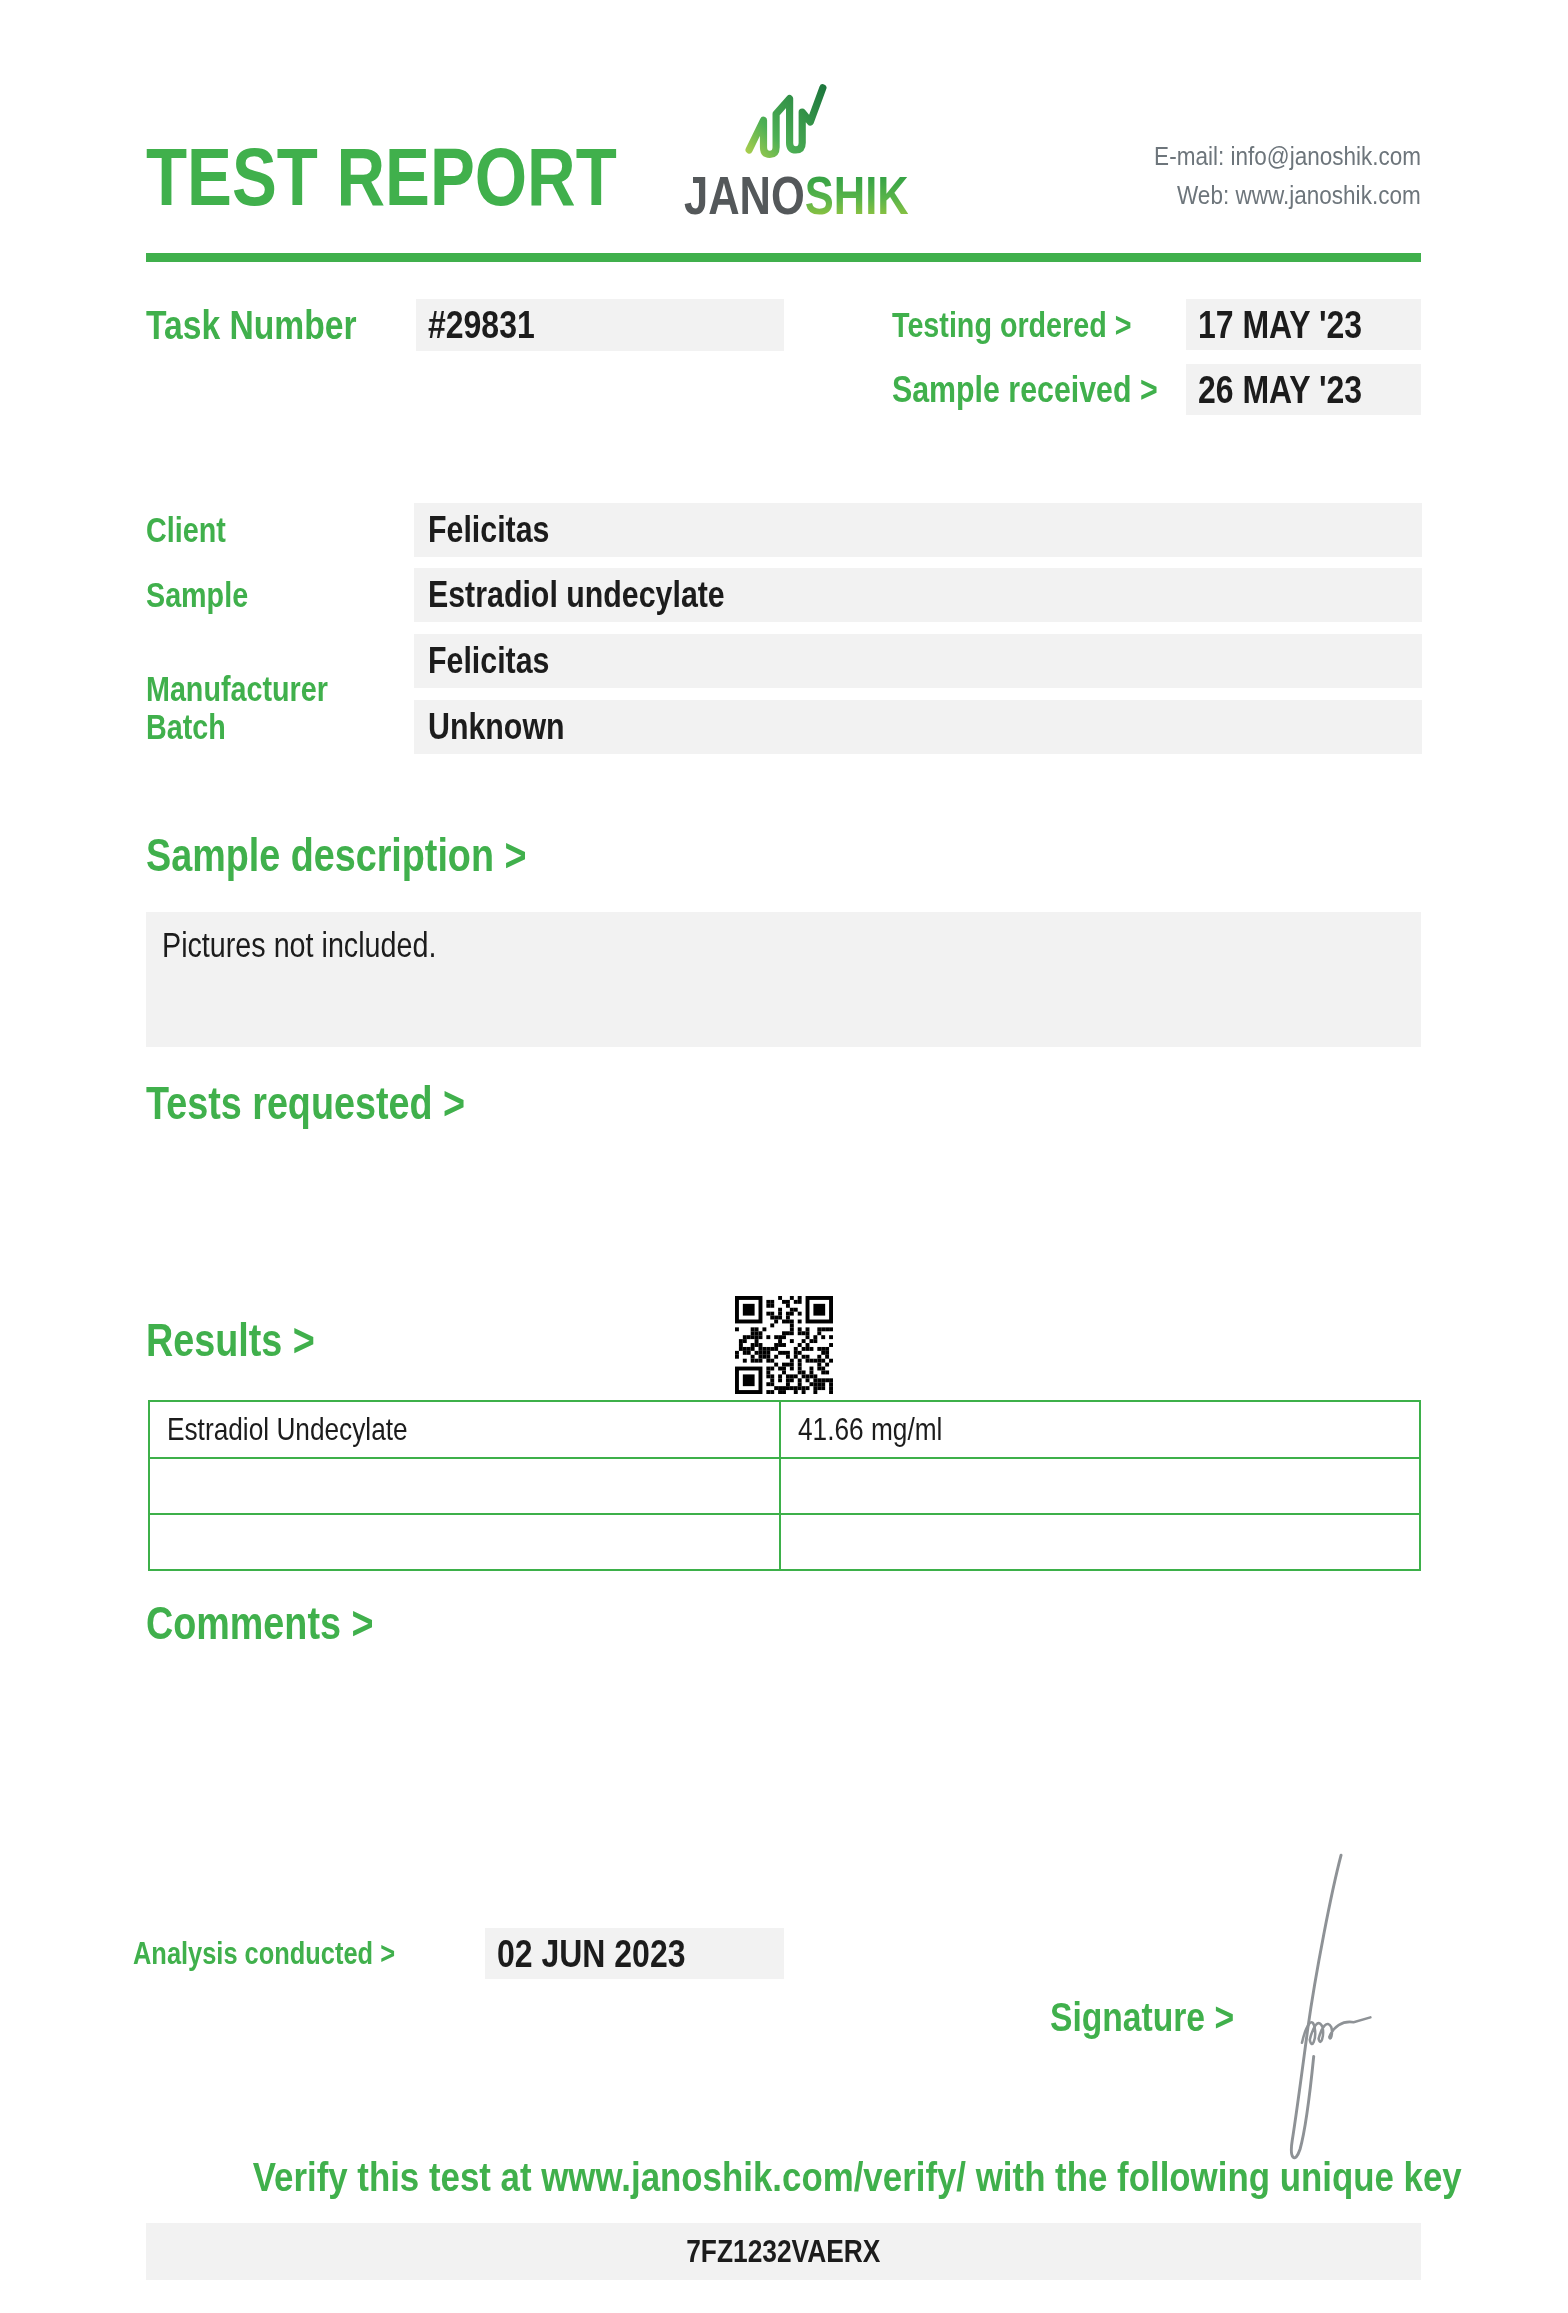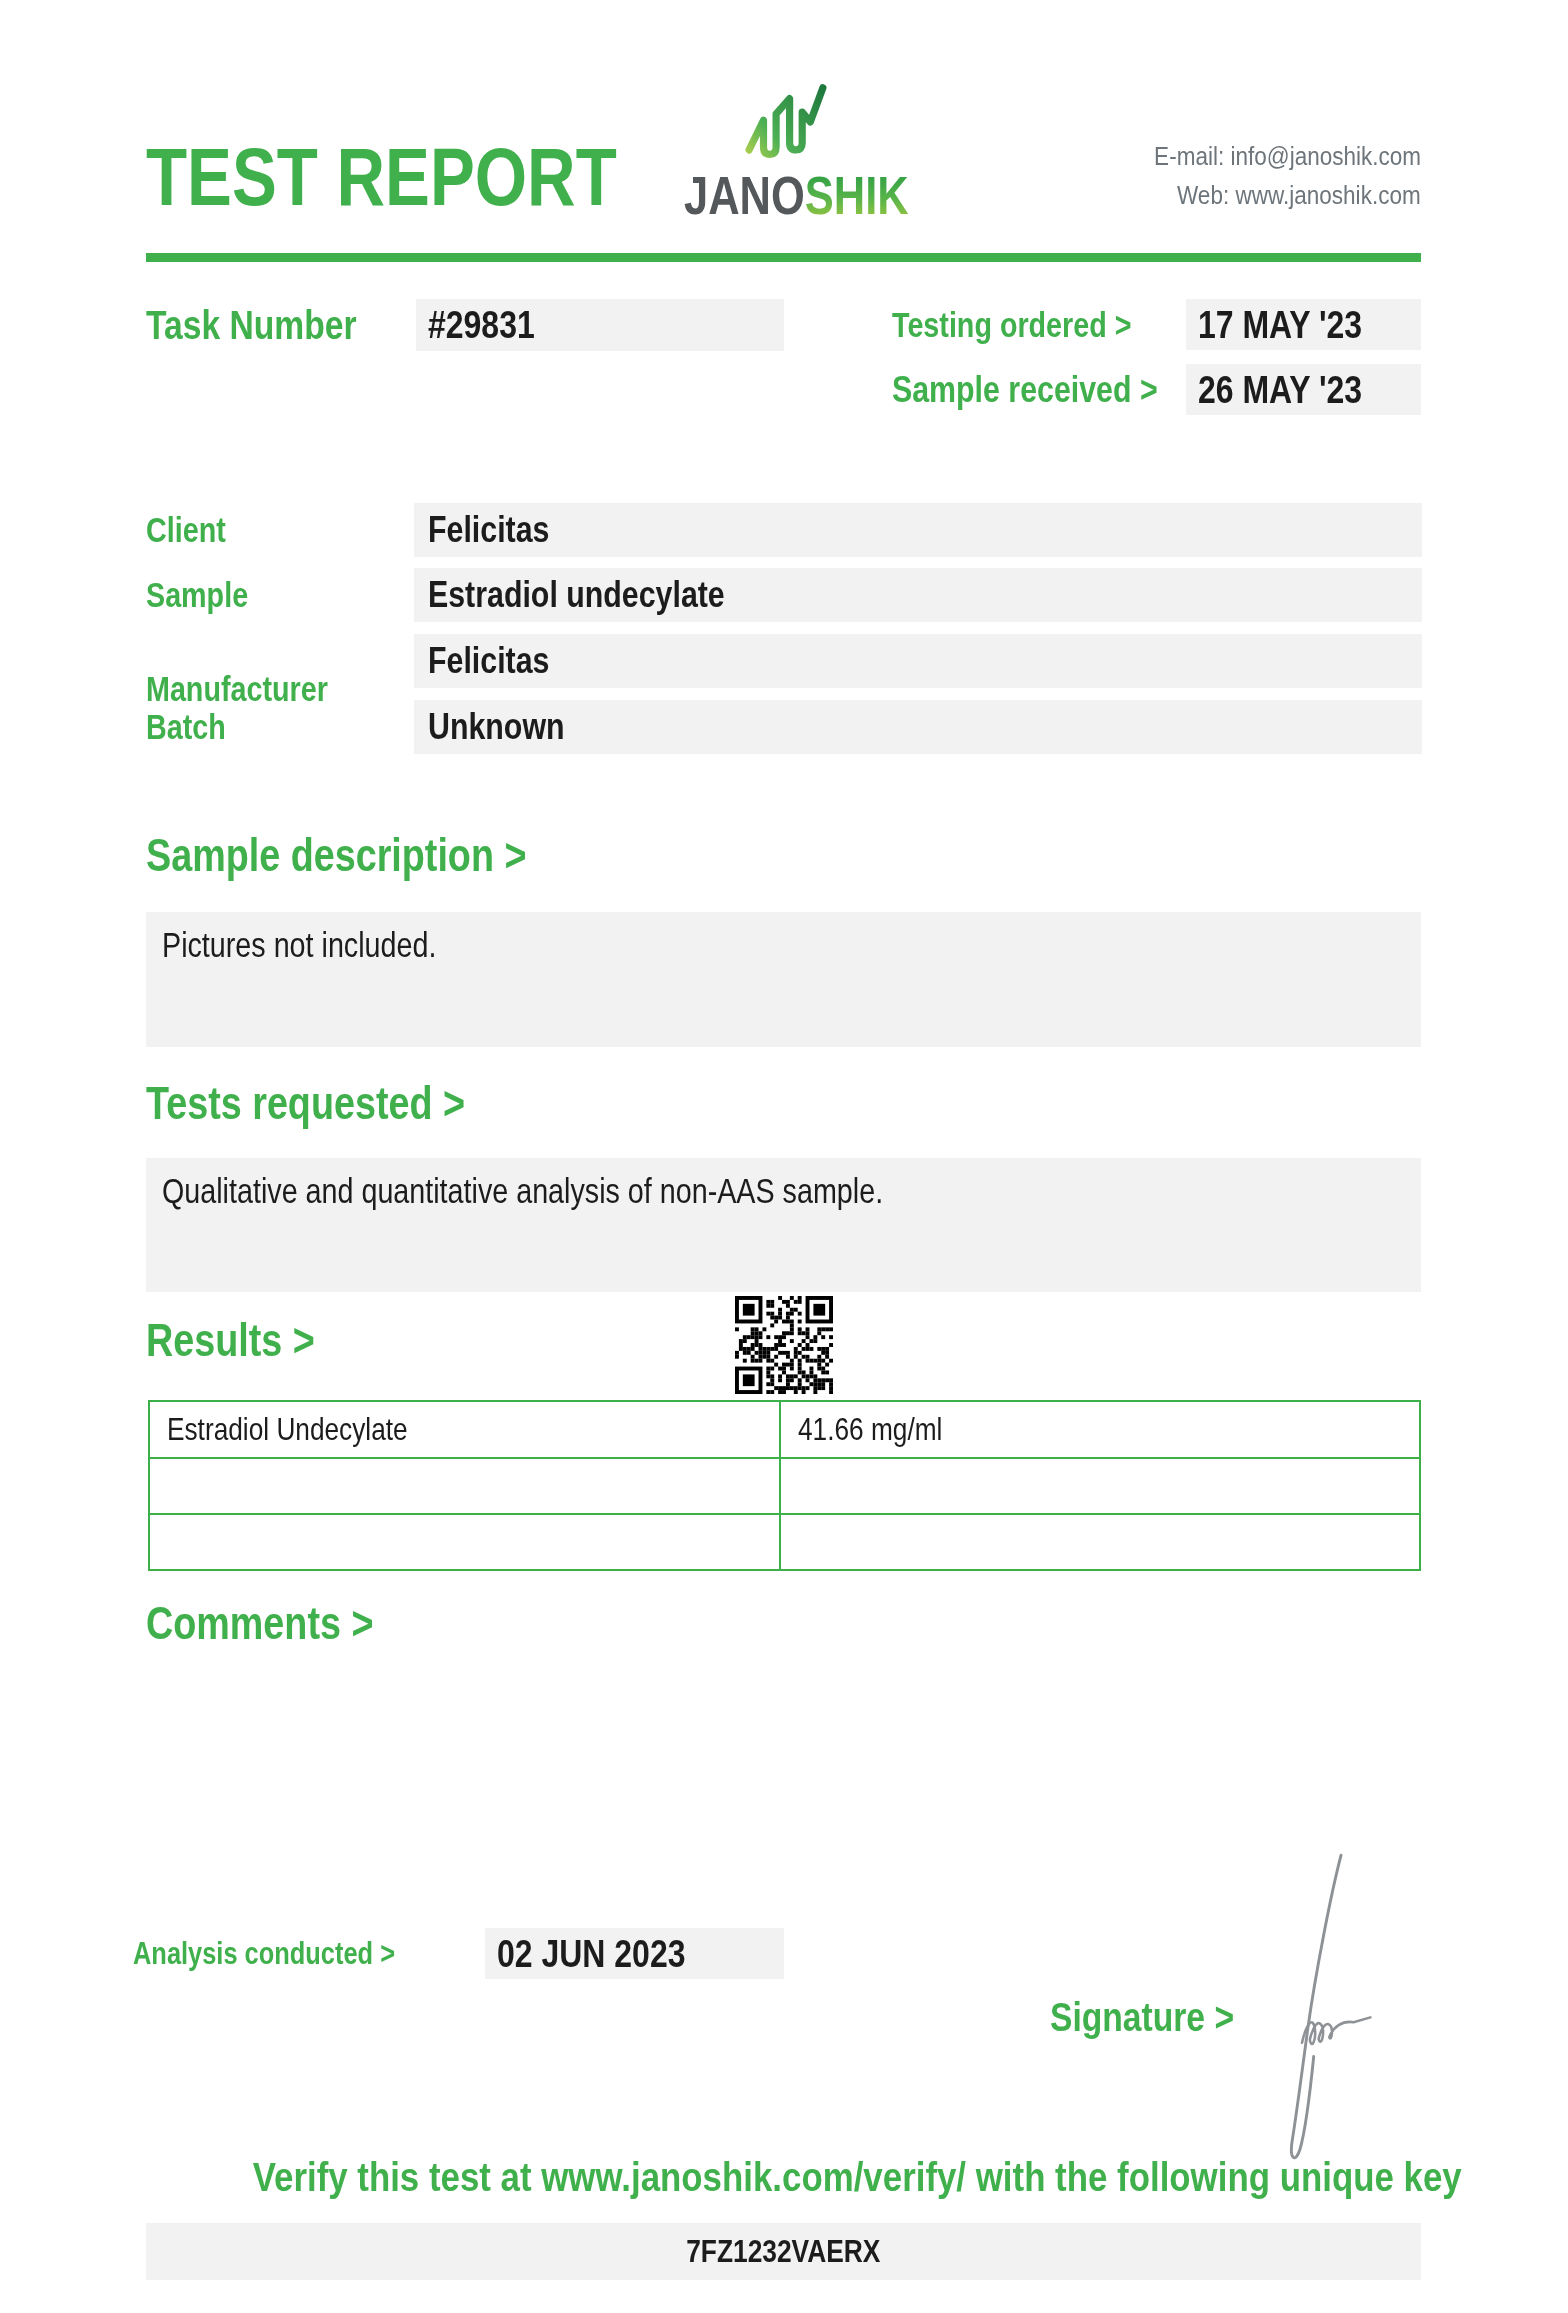--- a/index.html
+++ b/index.html
@@ -121,23 +121,20 @@
 
   <div class="abs heading" style="left:146px;top:832px;">
     <span class="cx">Sample description &gt;</span>
   </div>
   <div class="abs bigbox" style="left:146px;top:912px;width:1275px;height:135px;">
     <span class="cx">Pictures not included.</span>
   </div>
 
   <div class="abs heading" style="left:146px;top:1080px;">
     <span class="cx">Tests requested &gt;</span>
-  </div>
-  <div class="abs bigbox" style="left:146px;top:1158px;width:1275px;height:134px;">
-    <span class="cx">Qualitative and quantitative analysis of non-AAS sample.</span>
   </div>
 
   <div class="abs heading" style="left:146px;top:1317px;">
     <span class="cx">Results &gt;</span>
   </div>
 
   <div class="abs" id="qr" style="left:735px;top:1296px;width:98px;height:98px;"><svg viewBox="0 0 100 100" width="98" height="98">
         <rect x="0" y="0" width="100" height="100" fill="#ffffff"></rect>
         <rect x="44" y="0" width="4" height="4" fill="#000"></rect>
         <rect x="56" y="0" width="4" height="4" fill="#000"></rect>

